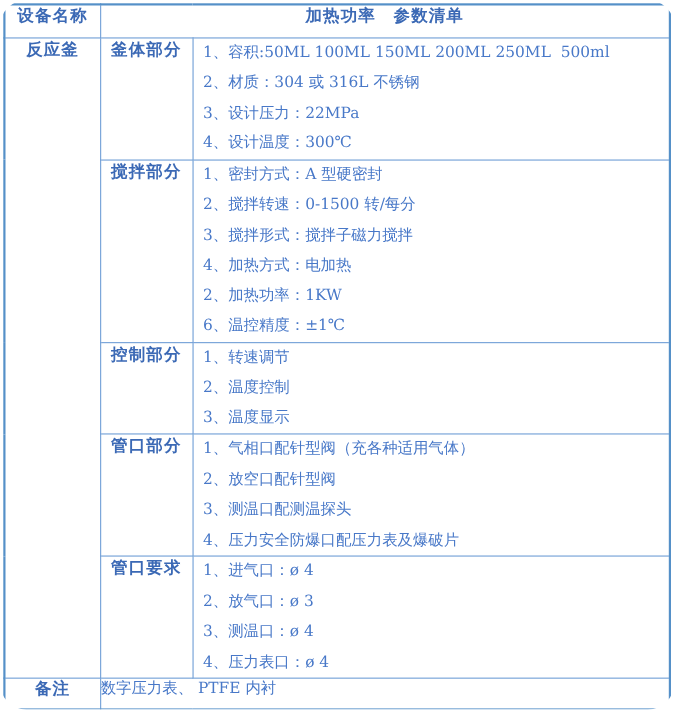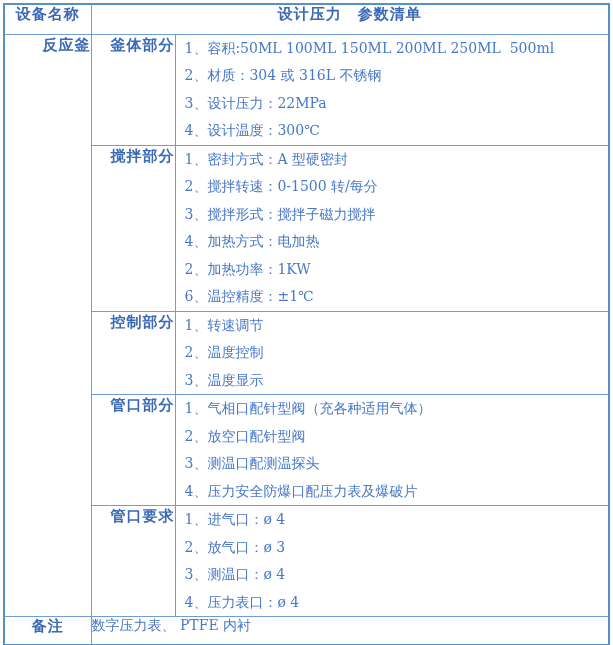--- a/index.html
+++ b/index.html
@@ -14,20 +14,21 @@
     margin: 0;
     padding: 0;
     background: var(--bg);
     font-family: "DejaVu Serif", "Liberation Serif", serif;
   }
   .page {
     width: 613px;
     height: 645px;
     background: var(--bg);
     overflow: hidden;
+    border-radius: 24px;
   }
   table.spec-table {
     border-collapse: collapse;
     table-layout: fixed;
     width: 605px;
     margin: 3px 0 0 3px;
     border: 2px solid var(--border-outer);
   }
   table.spec-table th,
   table.spec-table td {
@@ -42,21 +43,21 @@
     font-weight: bold;
     color: var(--label-text);
     text-align: center;
     vertical-align: middle;
     letter-spacing: 1px;
   }
   td.label-cell {
     font-size: 15px;
     font-weight: bold;
     color: var(--label-text);
-    text-align: right;
+    text-align: center;
     padding-top: 5px;
     line-height: 20px;
     letter-spacing: 1px;
   }
   td.content-cell { padding: 0; margin-left: 16px; }
   .line {
     height: 27.5px;
     line-height: 27.5px;
     padding-left: 9px;
     font-size: 14px;
@@ -89,21 +90,21 @@
   <table class="spec-table">
     <colgroup>
       <col style="width:87px">
       <col style="width:84px">
       <col style="width:434px">
     </colgroup>
 
     <tbody>
         <tr>
       <th class="hdr">设备名称</th>
-      <th class="hdr" colspan="2">设计压力　参数清单</th>
+      <th class="hdr" colspan="2">加热功率　参数清单</th>
     </tr>
 
     <tr>
       <td class="label-cell" rowspan="5">反应釜</td>
       <td class="label-cell">釜体部分</td>
       <td class="content-cell">
         <div class="line">1、容积:50ML 100ML 150ML 200ML 250ML  500ml</div>
         <div class="line">2、材质：304 或 316L 不锈钢</div>
         <div class="line">3、设计压力：22MPa</div>
         <div class="line">4、设计温度：300℃</div>

